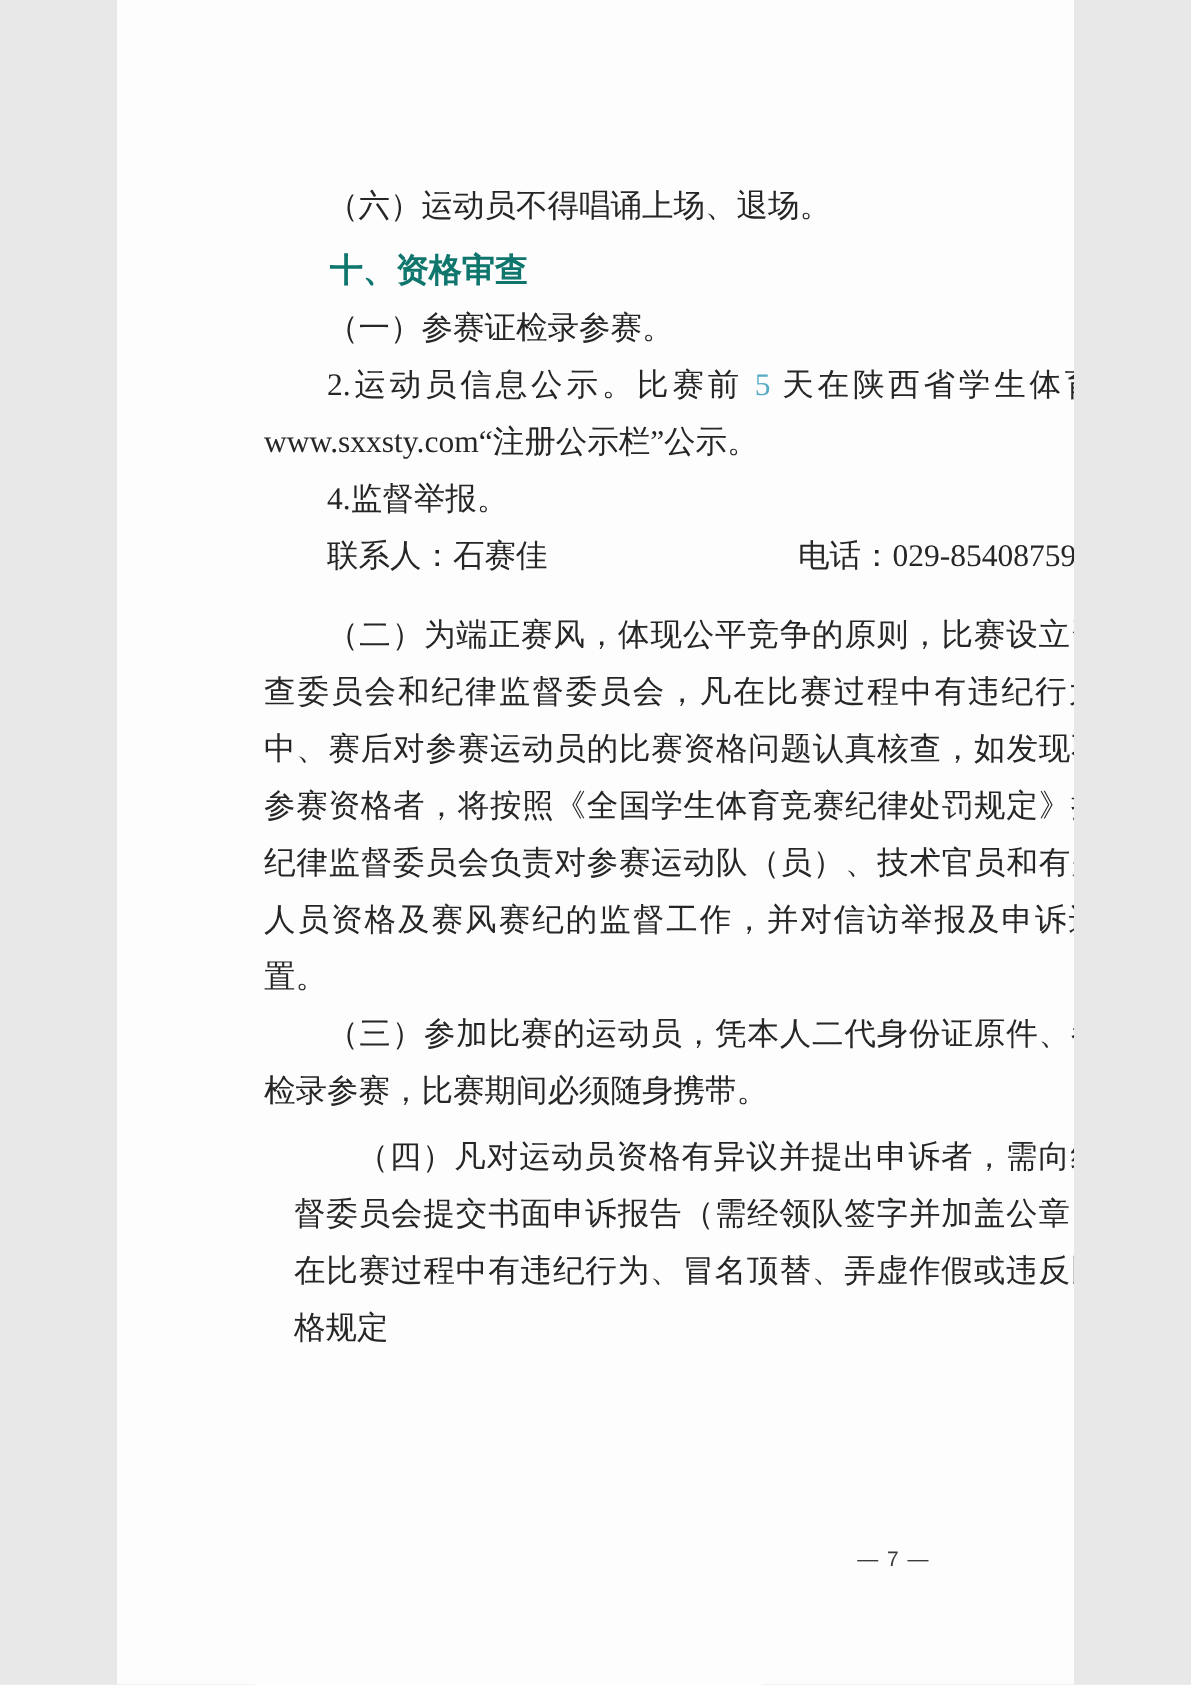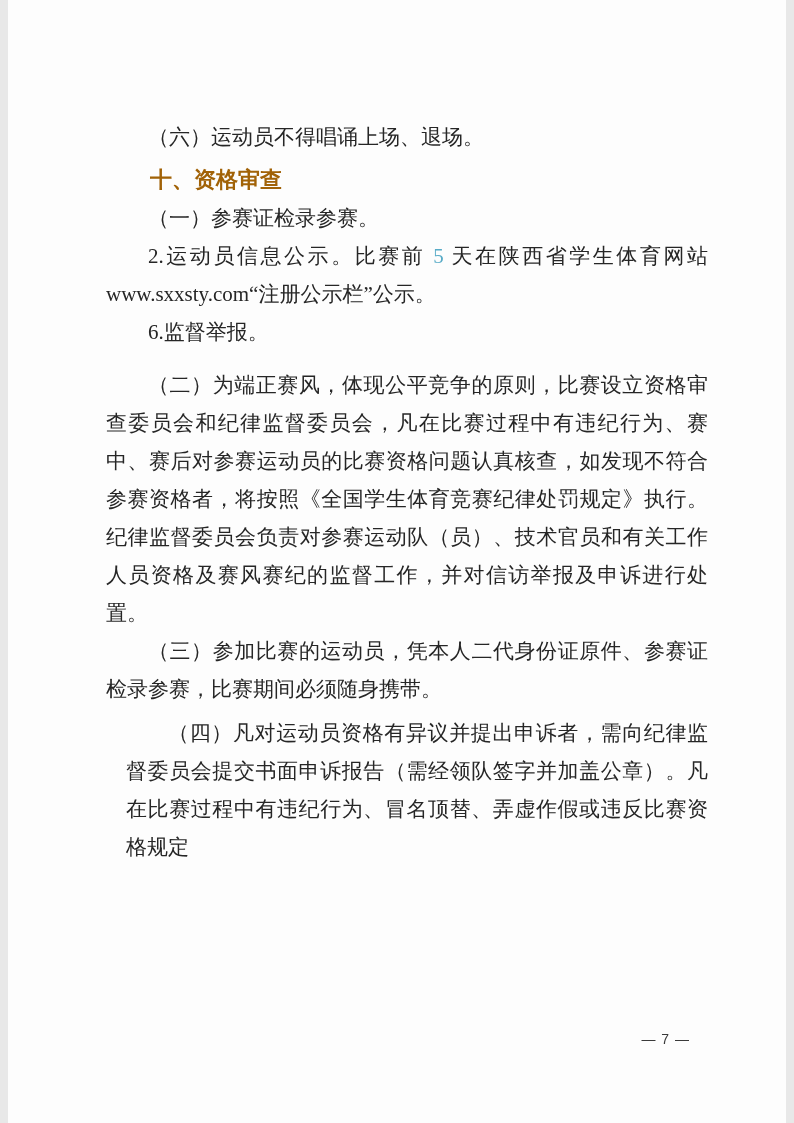--- a/index.html
+++ b/index.html
@@ -1,19 +1,19 @@
 <!DOCTYPE html>
 <html><head>
 <meta charset="utf-8">
 <style>
   * { margin: 0; padding: 0; box-sizing: border-box; }
   html, body { background: #e8e8e8; }
   .page {
     position: relative;
-    width: 778px;
+    width: 638px;
     height: 1123px;
     margin: 0 auto;
     background: #fdfdfd;
     overflow: hidden;
     font-family: "Liberation Serif", "DejaVu Serif", serif;
     color: #262626;
   }
   .body-text {
     position: absolute;
     left: 98px;
@@ -27,21 +27,21 @@
     text-indent: 2em;
     word-break: break-word;
   }
   .heading {
     font-family: "Liberation Sans", "DejaVu Sans", sans-serif;
     font-weight: 700;
     font-size: 22px;
     line-height: 38px;
     text-indent: 2em;
     margin-top: 5px;
-    color: #a16207;
+    color: #0f766e;
   }
   .hl { color: #58abc7; }
   .contact { position: relative; text-align: left; }
   .contact .phone {
     position: absolute;
     left: 314px;
     top: 0;
     white-space: nowrap;
   }
   .sect2 { margin-top: 15px; }
@@ -59,19 +59,20 @@
 </style>
 </head>
 <body>
 
 <div class="page">
   <div class="body-text">
     <p class="para">（六）运动员不得唱诵上场、退场。</p>
     <h2 class="heading">十、资格审查</h2>
     <p class="para">（一）参赛证检录参赛。</p>
     <p class="para"><span>2.运动员信息公示。比赛前 </span><span class="hl">5</span><span> 天在陕西省学生体育网站www.sxxsty.com“注册公示栏”公示。</span></p>
-    <p class="para">6.监督举报。</p>
+    <p class="para">4.监督举报。</p>
+    <p class="para contact"><span>联系人：石赛佳</span><span class="phone">电话：029-85408759</span></p>
     <p class="para sect2">（二）为端正赛风，体现公平竞争的原则，比赛设立资格审查委员会和纪律监督委员会，凡在比赛过程中有违纪行为、赛中、赛后对参赛运动员的比赛资格问题认真核查，如发现不符合参赛资格者，将按照《全国学生体育竞赛纪律处罚规定》执行。纪律监督委员会负责对参赛运动队（员）、技术官员和有关工作人员资格及赛风赛纪的监督工作，并对信访举报及申诉进行处置。</p>
     <p class="para sect3">（三）参加比赛的运动员，凭本人二代身份证原件、参赛证检录参赛，比赛期间必须随身携带。</p>
     <p class="para sect4">（四）凡对运动员资格有异议并提出申诉者，需向纪律监督委员会提交书面申诉报告（需经领队签字并加盖公章）。凡在比赛过程中有违纪行为、冒名顶替、弄虚作假或违反比赛资格规定</p>
   </div>
   <div class="footer">— 7 —</div>
 </div>
 
 </body></html>

